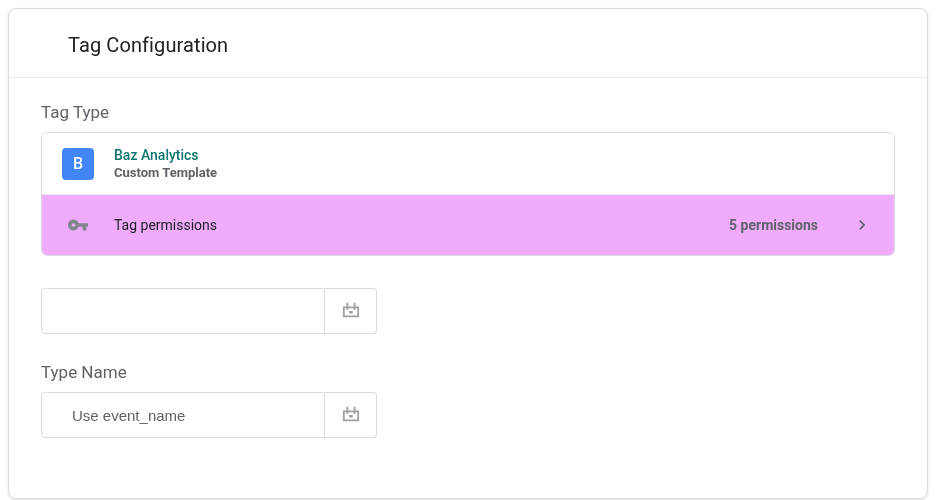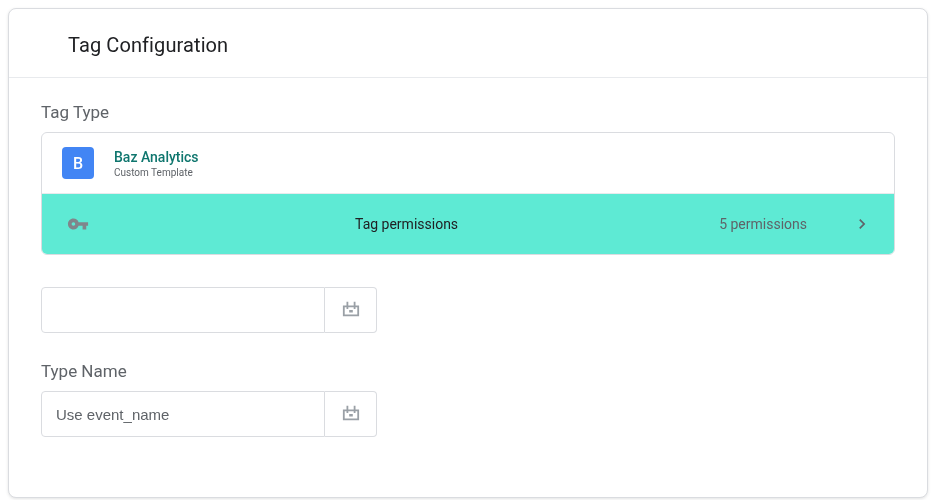--- a/index.html
+++ b/index.html
@@ -43,66 +43,65 @@
     overflow: hidden;
     margin-bottom: 32px;
   }
   .tag-type-row {
     display: flex;
     align-items: center;
     padding: 14px 20px;
     gap: 20px;
   }
   .tag-type-row.permissions {
-    background: #5eead4;
+    background: #f0abfc;
     border-top: 1px solid #e8eaed;
     cursor: pointer;
-    text-align: center;
   }
   .tag-badge {
     width: 32px;
     height: 32px;
     background: #4285f4;
     border-radius: 4px;
     display: flex;
     align-items: center;
     justify-content: center;
     color: #fff;
     font-weight: 500;
     font-size: 16px;
     flex-shrink: 0;
   }
   .tag-info { flex: 1; }
   .tag-name { font-size: 14px; font-weight: 500; color: #0f766e; }
-  .tag-sub { font-size: 10px; color: #5f6368; margin-top: 2px; }
+  .tag-sub { font-size: 13px; color: #5f6368; margin-top: 2px; font-weight: bold; }
   .key-icon-wrap {
     width: 32px;
     height: 32px;
     display: flex;
     align-items: center;
     justify-content: center;
     flex-shrink: 0;
   }
   .perm-label { flex: 1; font-size: 14px; color: #202124; }
-  .perm-count { font-size: 14px; color: #5f6368; margin-right: 23px; }
+  .perm-count { font-size: 14px; color: #5f6368; margin-right: 12px; font-weight: bold; }
   .chevron-wrap {
     width: 24px;
     height: 24px;
     display: flex;
     align-items: center;
     justify-content: center;
   }
   .field-group { margin-bottom: 28px; }
   .input-row { display: flex; }
   .text-input {
     width: 284px;
     height: 46px;
     border: 1px solid #dadce0;
     border-radius: 4px 0 0 4px;
-    padding: 0 14px;
+    padding: 0 30px;
     font-size: 15px;
     color: #202124;
     outline: none;
   }
   .text-input::placeholder { color: #5f6368; }
   .var-button {
     width: 52px;
     height: 46px;
     border: 1px solid #dadce0;
     border-left: none;

